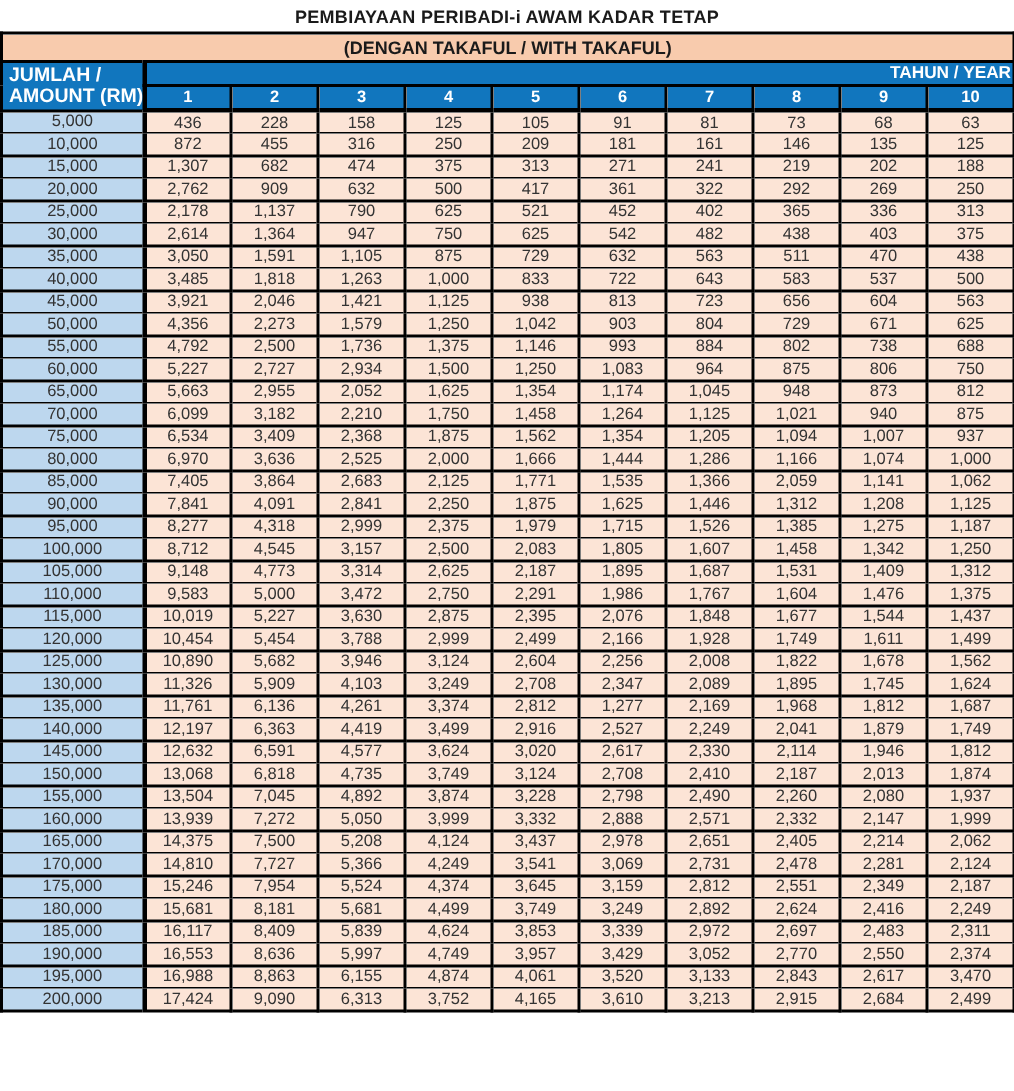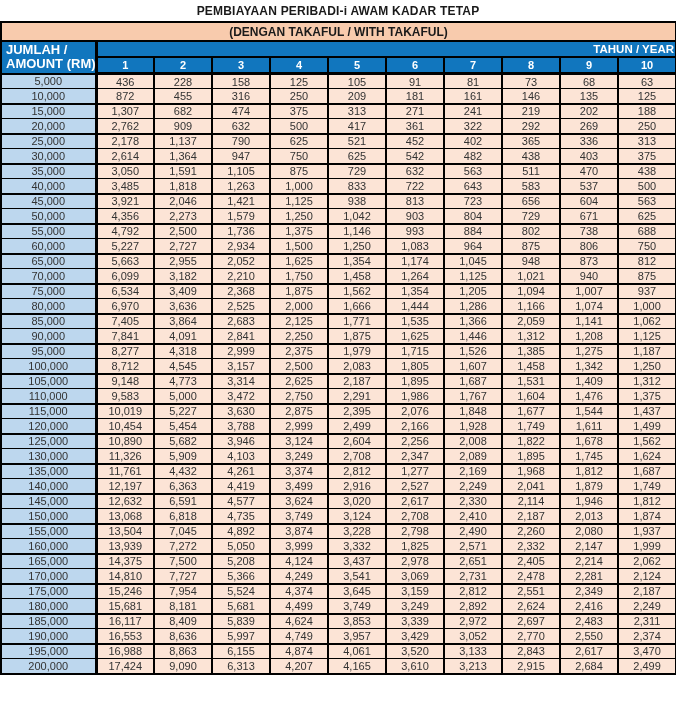--- a/index.html
+++ b/index.html
@@ -466,21 +466,21 @@
           <td class="value-cell">2,708</td>
           <td class="value-cell">2,347</td>
           <td class="value-cell">2,089</td>
           <td class="value-cell">1,895</td>
           <td class="value-cell">1,745</td>
           <td class="value-cell">1,624</td>
         </tr>
         <tr>
           <td class="amount-cell">135,000</td>
           <td class="value-cell">11,761</td>
-          <td class="value-cell">4,432</td>
+          <td class="value-cell">6,136</td>
           <td class="value-cell">4,261</td>
           <td class="value-cell">3,374</td>
           <td class="value-cell">2,812</td>
           <td class="value-cell">1,277</td>
           <td class="value-cell">2,169</td>
           <td class="value-cell">1,968</td>
           <td class="value-cell">1,812</td>
           <td class="value-cell">1,687</td>
         </tr>
         <tr>
@@ -535,21 +535,21 @@
           <td class="value-cell">2,080</td>
           <td class="value-cell">1,937</td>
         </tr>
         <tr>
           <td class="amount-cell">160,000</td>
           <td class="value-cell">13,939</td>
           <td class="value-cell">7,272</td>
           <td class="value-cell">5,050</td>
           <td class="value-cell">3,999</td>
           <td class="value-cell">3,332</td>
-          <td class="value-cell">1,825</td>
+          <td class="value-cell">2,888</td>
           <td class="value-cell">2,571</td>
           <td class="value-cell">2,332</td>
           <td class="value-cell">2,147</td>
           <td class="value-cell">1,999</td>
         </tr>
         <tr>
           <td class="amount-cell">165,000</td>
           <td class="value-cell">14,375</td>
           <td class="value-cell">7,500</td>
           <td class="value-cell">5,208</td>
@@ -637,21 +637,21 @@
           <td class="value-cell">3,133</td>
           <td class="value-cell">2,843</td>
           <td class="value-cell">2,617</td>
           <td class="value-cell">3,470</td>
         </tr>
         <tr>
           <td class="amount-cell">200,000</td>
           <td class="value-cell">17,424</td>
           <td class="value-cell">9,090</td>
           <td class="value-cell">6,313</td>
-          <td class="value-cell">4,207</td>
+          <td class="value-cell">3,752</td>
           <td class="value-cell">4,165</td>
           <td class="value-cell">3,610</td>
           <td class="value-cell">3,213</td>
           <td class="value-cell">2,915</td>
           <td class="value-cell">2,684</td>
           <td class="value-cell">2,499</td>
         </tr>
       </tbody>
   </table>
 </div>

